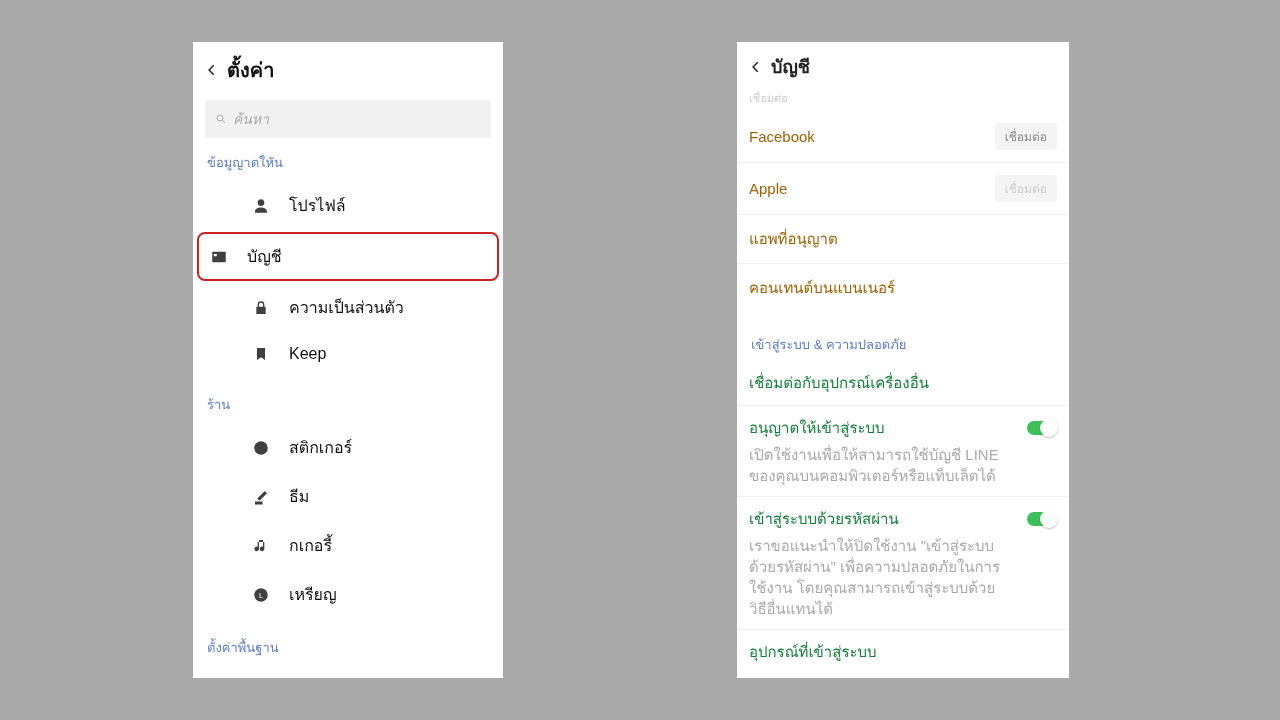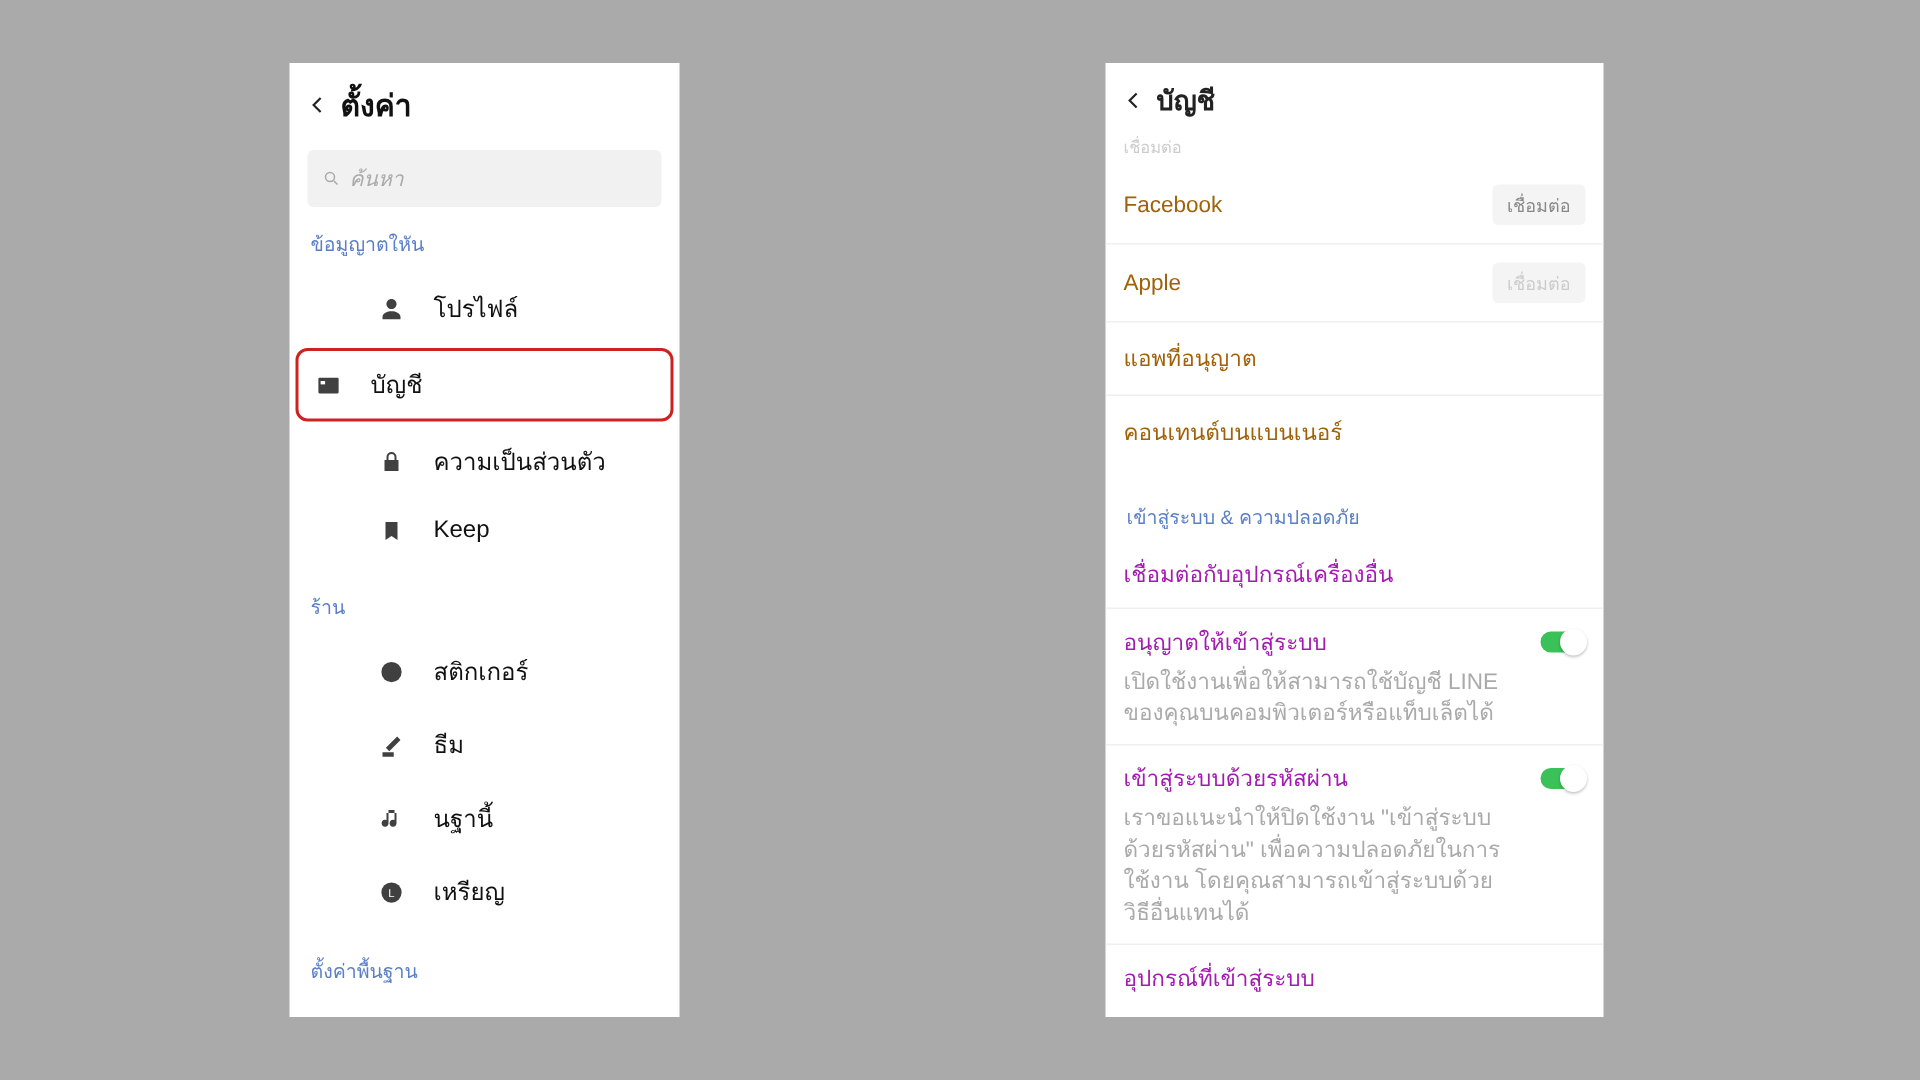--- a/index.html
+++ b/index.html
@@ -5,21 +5,21 @@
   * { box-sizing: border-box; margin: 0; padding: 0; }
   body {
     width: 1280px;
     height: 720px;
     background: #aaaaaa;
     font-family: -apple-system, "Segoe UI", Arial, sans-serif;
     position: relative;
   }
   .phone {
     position: absolute;
-    width: 260px;
+    width: 310px;
     height: 636px;
     background: #fff;
     overflow: hidden;
   }
   .phone.left { left: 193px; top: 42px; }
   .phone.right { left: 737px; top: 42px; width: 332px; }
 
   
   .hdr { display: flex; align-items: center; padding: 12px 12px 8px 12px; gap: 8px; }
   .chev { width: 14px; height: 14px; }
@@ -67,21 +67,21 @@
   .row:last-child { border-bottom: none; }
   .row .l { font-size: 15px; color: #a16207; }
   .btn-link {
     background: #f4f4f4; color: #888;
     font-size: 12px; padding: 4px 10px; border-radius: 4px;
   }
   .btn-link.disabled { color: #ccc; }
   .section-label2 { color: #5b7fc7; font-size: 13px; padding: 22px 14px 6px 14px; }
   .row2 { padding: 10px 12px 10px 12px; border-bottom: 1px solid #f0f0f0; }
   .row2 .top { display: flex; justify-content: space-between; align-items: center; }
-  .row2 .title { font-size: 15px; color: #a21caf; }
+  .row2 .title { font-size: 15px; color: #15803d; }
   .row2 .desc { font-size: 15px; color: #aaa; margin-top: 4px; line-height: 1.4; max-width: 260px; }
   .toggle {
     width: 30px; height: 14px; background: #3ac158; border-radius: 10px;
     position: relative;
   }
   .toggle::after {
     content: ""; position: absolute; right: -1px; top: -2px;
     width: 18px; height: 18px; background: #fff; border-radius: 50%;
     box-shadow: 0 1px 2px rgba(0,0,0,0.25);
   }
@@ -166,21 +166,21 @@
       </span>
     <span class="label">ธีม</span>
   </div>
 
   <div class="menu-item">
     <span class="icon">
         <svg viewBox="0 0 24 24" width="16" height="16">
           <path d="M9 3v12.5A3.5 3.5 0 1 1 7 13V6h10v9.5A3.5 3.5 0 1 1 15 13V3z"></path>
         </svg>
       </span>
-    <span class="label">นฐานี้</span>
+    <span class="label">กเกอรี้</span>
   </div>
 
   <div class="menu-item">
     <span class="icon">
         <svg viewBox="0 0 24 24" width="18" height="18">
           <circle cx="12" cy="12" r="9"></circle>
           <text x="12" y="16" text-anchor="middle" font-size="10" fill="#fff">L</text>
         </svg>
       </span>
     <span class="label">เหรียญ</span>

